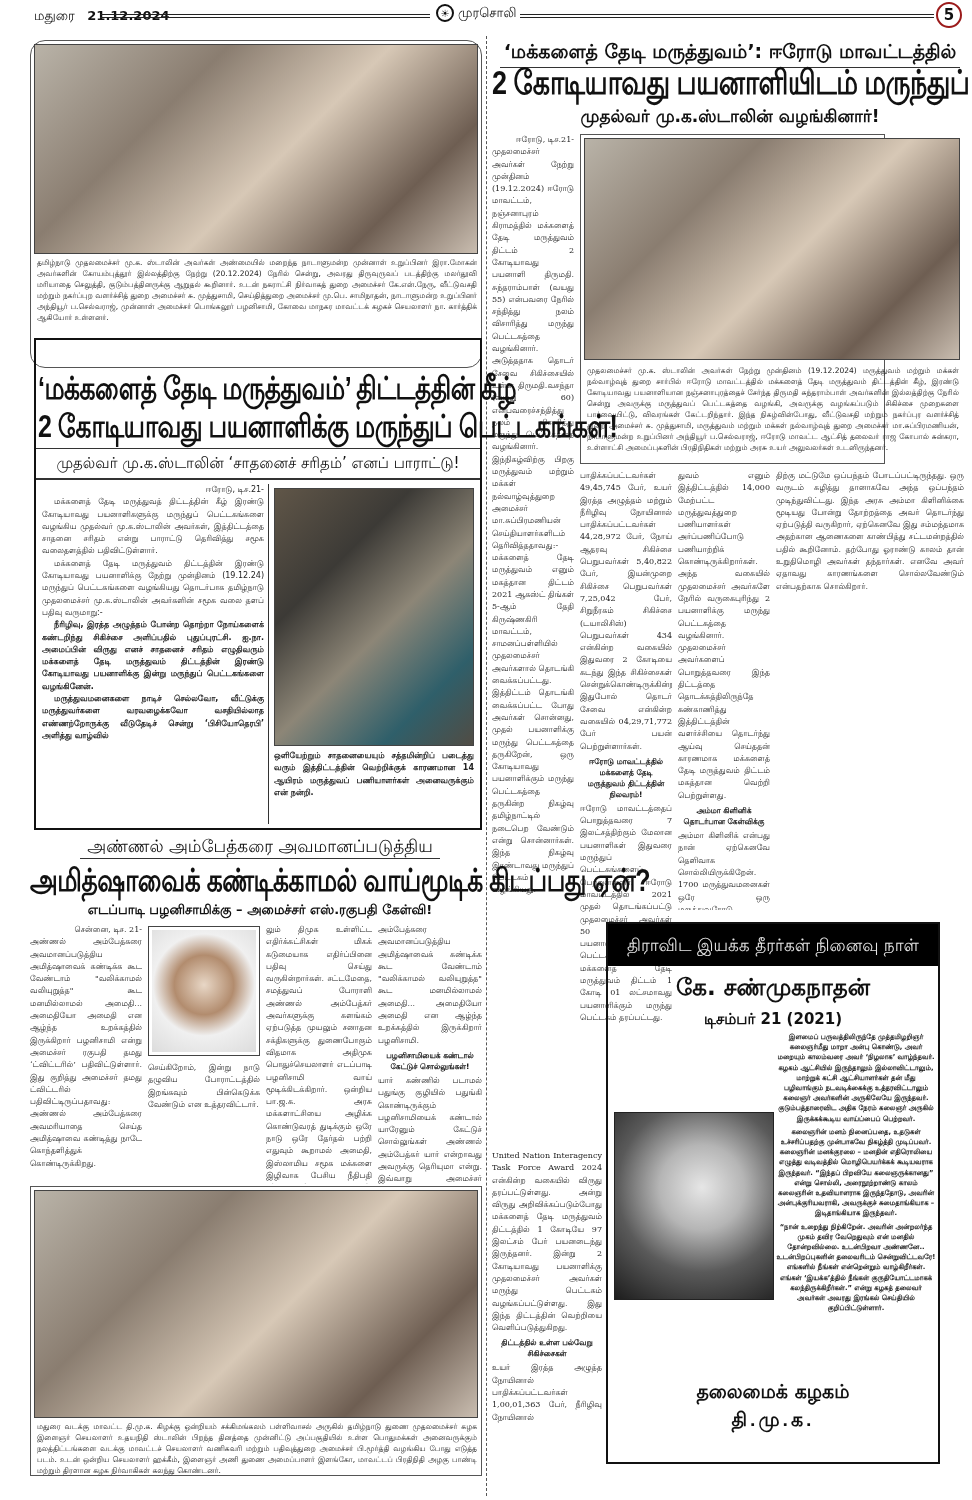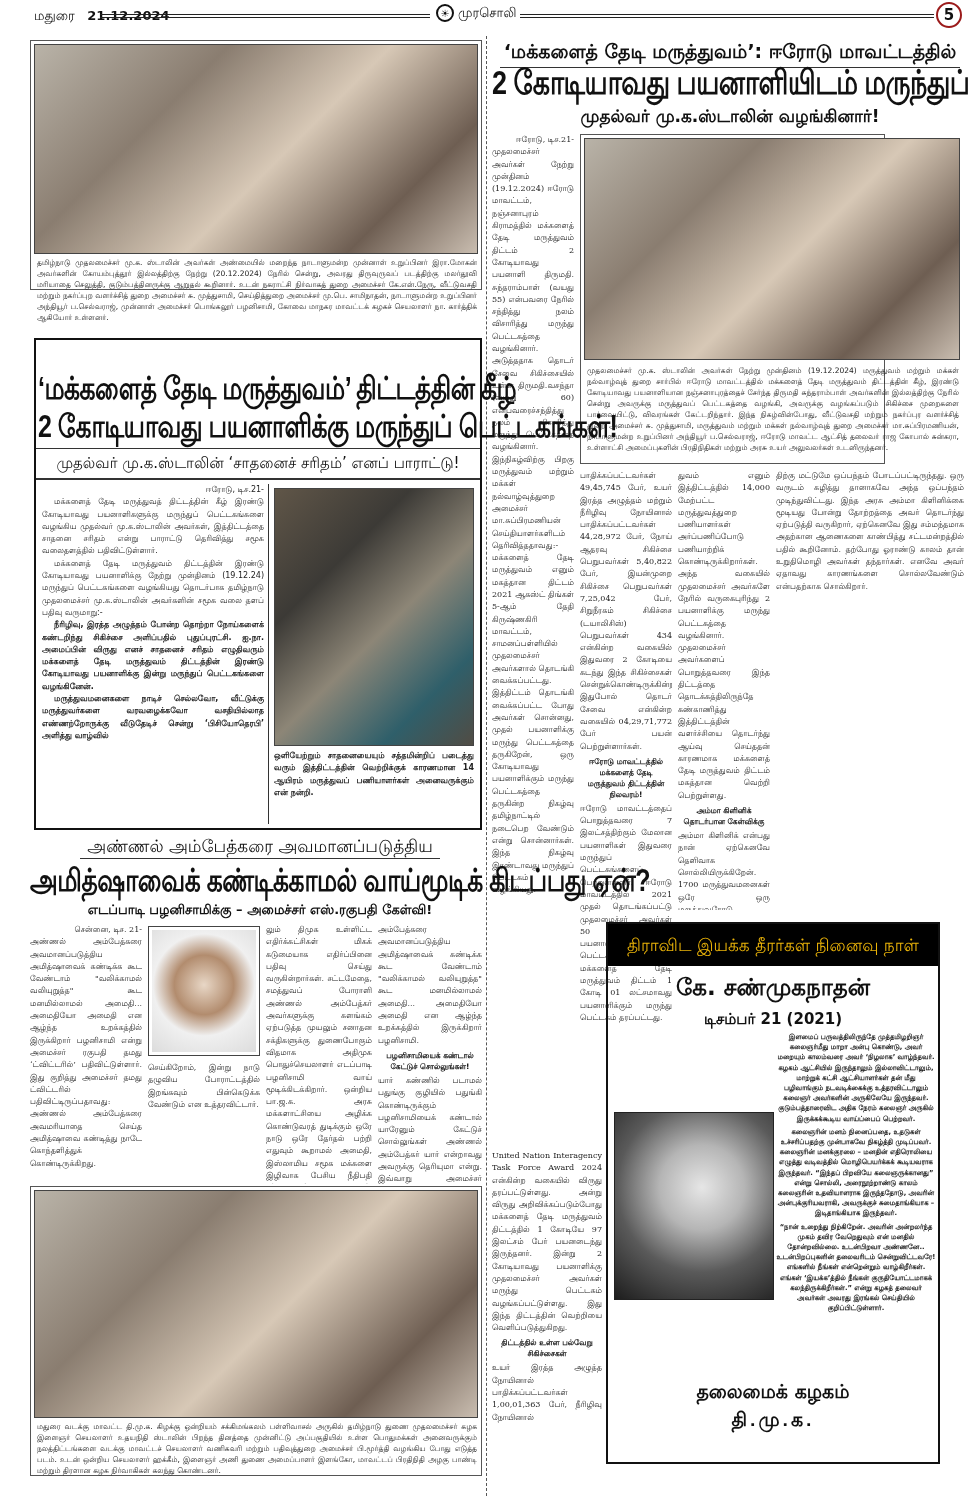--- a/index.html
+++ b/index.html
@@ -42,21 +42,21 @@
   <div class="abs mh-logo">
     <span class="emb">☀</span>
     <span>முரசொலி</span>
   </div>
   <div class="abs mh-rule" style="left:520px; width:414px;"></div>
   <div class="abs mh-page">5</div>
 </div>
 
 <div class="abs vdash" style="left:486px; top:36px; height:1460px;"></div>
 
-<div class="abs thin-box" style="left:30px; top:40px; width:452px; height:250px;">
+<div class="abs thin-box" style="left:30px; top:40px; width:452px; height:328px;border-radius:15px;">
   <div class="abs photo" style="left:3px; top:3px; width:444px; height:210px;"></div>
   <div class="abs caption" style="left:6px; top:216px; width:440px;">தமிழ்நாடு முதலமைச்சர் மு.க. ஸ்டாலின் அவர்கள் அண்மையில் மறைந்த நாடாளுமன்ற முன்னாள் உறுப்பினர் இரா.மோகன் அவர்களின் கோயம்புத்தூர் இல்லத்திற்கு நேற்று (20.12.2024) நேரில் சென்று, அவரது திருவுருவப் படத்திற்கு மலர்தூவி மரியாதை செலுத்தி, குடும்பத்தினருக்கு ஆறுதல் கூறினார். உடன் நகராட்சி நிர்வாகத் துறை அமைச்சர் கே.என்.நேரு, வீட்டுவசதி மற்றும் நகர்ப்புற வளர்ச்சித் துறை அமைச்சர் சு. முத்துசாமி, செய்தித்துறை அமைச்சர் மு.பெ. சாமிநாதன், நாடாளுமன்ற உறுப்பினர் அந்தியூர் ப.செல்வராஜ், முன்னாள் அமைச்சர் பொங்கலூர் பழனிசாமி, கோவை மாநகர மாவட்டக் கழகச் செயலாளர் நா. கார்த்திக் ஆகியோர் உள்ளனர்.</div>
 </div>
 
 <div class="abs hl-serif underline" style="left:500px; top:40px; width:460px; font-size:19px; font-weight:bold; padding-bottom:2px;">‘மக்களைத் தேடி மருத்துவம்’: ஈரோடு மாவட்டத்தில்</div>
 <div class="abs hl-heavy" style="left:492px; top:68px; width:472px; font-size:27px;">2 கோடியாவது பயனாளியிடம் மருந்துப் பெட்டகம்!</div>
 <div class="abs hl-serif" style="left:500px; top:106px; width:460px; font-size:17px; font-weight:bold;">முதல்வர் மு.க.ஸ்டாலின் வழங்கினார்!</div>
 
 <div class="abs col" style="left:492px; top:134px; width:82px; height:1360px;">
   <div class="body-text" style="text-align:right;">ஈரோடு, டிச.21-</div>
@@ -135,21 +135,21 @@
   <div class="body-text">யார் கண்ணில் படாமல் பதுங்கு குழியில் பதுங்கி கொண்டிருக்கும் பழனிசாமியைக் கண்டால் யாரேனும் கேட்டுச் சொல்லுங்கள் அண்ணல் அம்பேத்கர் யார் என்றாவது அவருக்கு தெரியுமா என்று. இவ்வாறு அமைச்சர் எஸ்.ரகுபதி தமது ட்விட்டரில் பதிவிட்டுள்ளார்.</div>
 </div>
 
 <div class="abs thin-box" style="left:30px; top:1186px; width:452px; height:290px;">
   <div class="abs photo" style="left:3px; top:3px; width:444px; height:228px;"></div>
   <div class="abs caption" style="left:6px; top:234px; width:440px;">மதுரை வடக்கு மாவட்ட தி.மு.க. கிழக்கு ஒன்றியம் சக்கிமங்கலம் பள்ளிவாசல் அருகில் தமிழ்நாடு துணை முதலமைச்சர் கழக இளைஞர் செயலாளர் உதயநிதி ஸ்டாலின் பிறந்த தினத்தை முன்னிட்டு அப்பகுதியில் உள்ள பொதுமக்கள் அனைவருக்கும் நலத்திட்டங்களை வடக்கு மாவட்டச் செயலாளர் வணிகவரி மற்றும் பதிவுத்துறை அமைச்சர் பி.மூர்த்தி வழங்கிய போது எடுத்த படம். உடன் ஒன்றிய செயலாளர் ஹக்கீம், இளைஞர் அணி துணை அமைப்பாளர் இளங்கோ, மாவட்டப் பிரதிநிதி அழகு பாண்டி மற்றும் திரளான கழக நிர்வாகிகள் கலந்து கொண்டனர்.</div>
 </div>
 
 <div class="abs boxed" style="left:606px; top:922px; width:334px; height:542px; border-width:2px;">
   <div class="abs black-bar" style="left:0; top:0; width:330px; height:42px;">
-    <div class="hl-serif" style="line-height:42px; font-size:17px; color:#eab308;">திராவிட இயக்க தீரர்கள் நினைவு நாள்</div>
+    <div class="hl-serif" style="line-height:42px; font-size:17px; color:#e5e5e5;">திராவிட இயக்க தீரர்கள் நினைவு நாள்</div>
   </div>
   <div class="abs hl-serif" style="left:0; top:50px; width:330px; font-size:23px; font-weight:bold;">கே. சண்முகநாதன்</div>
   <div class="abs hl-serif" style="left:0; top:86px; width:330px; font-size:15px; font-weight:bold;">டிசம்பர் 21 (2021)</div>
   <div class="abs photo bw" style="left:6px; top:188px; width:160px; height:188px; border:1px solid #222;"></div>
   <div class="abs col" style="left:168px; top:108px; width:160px; height:342px;">
     <div class="body-text bold" style="text-align:center; font-size:6.8px; line-height:10.2px;">இளமைப் பருவத்திலிருந்தே முத்தமிழறிஞர் கலைஞர்மீது மாறா அன்பு கொண்டு, அவர் மறையும் காலம்வரை அவர் ‘நிழலாக’ வாழ்ந்தவர். கழகம் ஆட்சியில் இருந்தாலும் இல்லாவிட்டாலும், மாற்றுக் கட்சி ஆட்சியாளர்கள் தன் மீது பழிவாங்கும் நடவடிக்கைக்கு உத்தரவிட்டாலும் கலைஞர் அவர்களின் அருகிலேயே இருந்தவர். குடும்பத்தாரைவிட அதிக நேரம் கலைஞர் அருகில் இருக்கக்கூடிய வாய்ப்பைப் பெற்றவர்.</div>
     <div class="body-text bold" style="text-align:center; font-size:6.8px; line-height:10.2px; margin-top:3px;">கலைஞரின் மனம் நினைப்பதை, உதடுகள் உச்சரிப்பதற்கு முன்பாகவே நிகழ்த்தி முடிப்பவர். கலைஞரின் மனக்குரலை – மனதின் எதிரொலியை எழுத்து வடிவத்தில் மொழிபெயர்க்கக் கூடியவராக இருந்தவர். “இந்தப் பிறவியே கலைஞருக்கானது” என்று சொல்லி, அரைநூற்றாண்டு காலம் கலைஞரின் உதவியாளராக இருந்ததோடு, அவரின் அன்புக்குரியவராகி, அவருக்குச் சுமைதாங்கியாக – இடிதாங்கியாக இருந்தவர்.</div>
     <div class="body-text bold" style="text-align:center; font-size:6.8px; line-height:10.2px; margin-top:3px;">“நான் உறைந்து நிற்கிறேன். அவரின் அன்றலர்ந்த முகம் தவிர வேறெதுவும் என் மனதில் தோன்றவில்லை. உடன்பிறவா அண்ணனே.. உடன்பிறப்புகளின் தலைவரிடம் சென்றுவிட்டவரே! எங்களில் நீங்கள் என்றென்றும் வாழ்கிறீர்கள். எங்கள் ‘இயக்க’த்தில் நீங்கள் குருதியோட்டமாகக் கலந்திருக்கிறீர்கள்.” என்று கழகத் தலைவர் அவர்கள் அவரது இரங்கல் செய்தியில் குறிப்பிட்டுள்ளார்.</div>
   </div>
   <div class="abs hl-serif" style="left:0; top:456px; width:330px; font-size:19px; font-family:'DejaVu Serif',serif; font-weight:bold;">தலைமைக் கழகம்</div>

